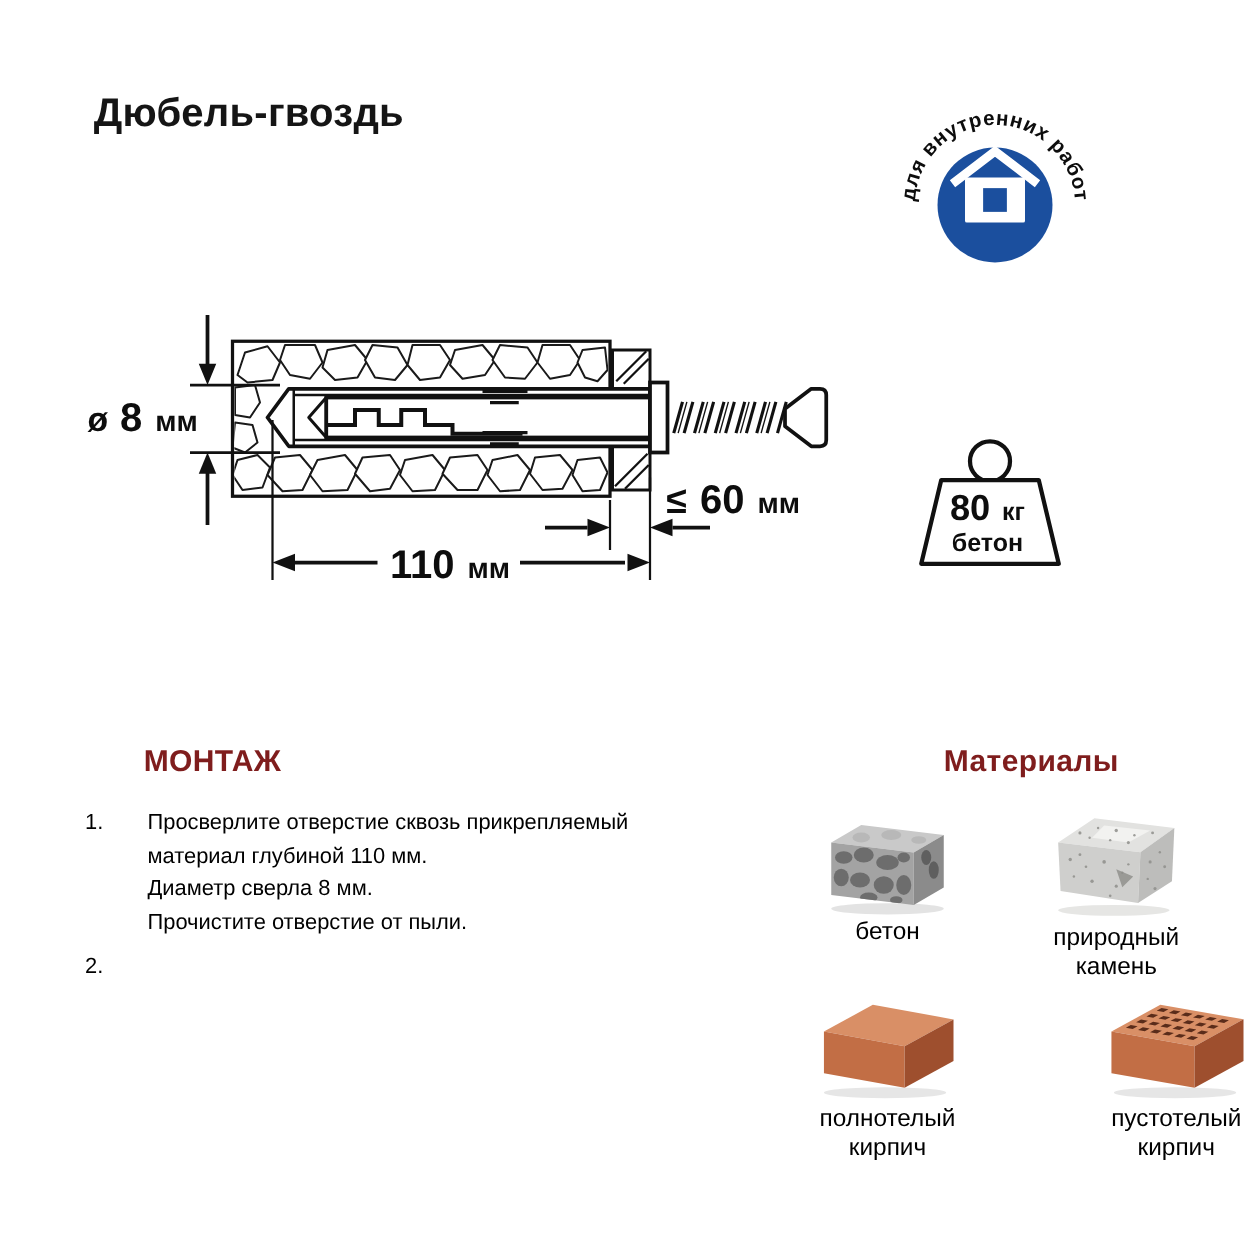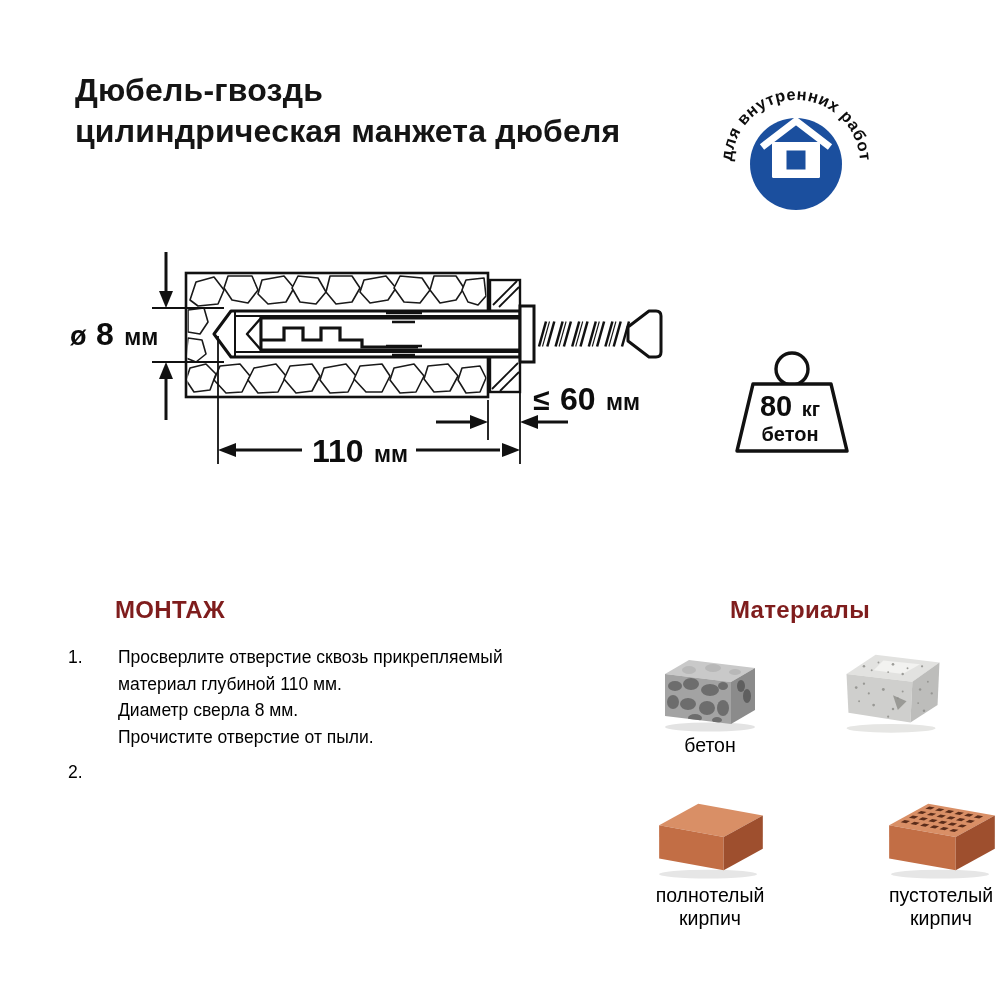--- a/index.html
+++ b/index.html
@@ -2,37 +2,36 @@
 <html><head>
 <meta charset="utf-8">
 <style>
   html,body{margin:0;padding:0}
   body{width:1000px;height:1000px;background:#fff;position:relative;overflow:hidden;
        font-family:"Liberation Sans",sans-serif;color:#111}
   .abs{position:absolute}
   .title{left:75px;top:70px;font-size:32px;font-weight:bold;line-height:41px;color:#151515;letter-spacing:.2px}
   .sec-head{font-size:24px;font-weight:bold;color:#7f1d1d;letter-spacing:.3px}
   #montage-head{left:115px;top:596px}
-  #materials-head{left:698px;top:596px;width:204px;text-align:center}
+  #materials-head{left:723px;top:596px;width:204px;text-align:center}
   .steps{left:68px;top:644px;width:490px;font-size:17.5px;line-height:26.5px;color:#000}
   .step{display:flex}
   .step+.step{margin-top:9px}
   .step-num{width:50px;flex:none}
   .step-text{white-space:pre-line}
   .mat-cell{position:absolute;width:170px;text-align:center}
   .mat-cell svg{display:block;margin:0 auto}
   .mat-label{font-size:19.5px;line-height:22.5px;white-space:pre-line;margin-top:2px;color:#000}
   svg text{font-family:"Liberation Sans",sans-serif;font-weight:bold;fill:#0d0d0d}
 </style>
 </head>
 <body>
 
 <div class="abs title">
   <div>Дюбель-гвоздь</div>
-  <div>цилиндрическая манжета дюбеля</div>
 </div>
 
 <svg class="abs" style="left:690px;top:66px" width="215" height="155" viewBox="690 66 215 155">
   <path id="badge-arc" d="M 734.2,180.6 A 64 64 0 1 1 857.8,180.6" fill="none"></path>
   <circle cx="796" cy="164" r="46" fill="#1b4f9e"></circle>
   <g>
     <path d="M 762,147 L 796,121 L 830,147" stroke="#fff" stroke-width="7" fill="none"></path>
     <rect x="772" y="142" width="48" height="36" rx="1.5" fill="#fff"></rect>
     <rect x="786.5" y="150.5" width="19" height="19" fill="#1b4f9e"></rect>
   </g>
@@ -259,20 +258,22 @@
         <circle cx="70" cy="48" r="1"></circle>
         <circle cx="30" cy="40" r="1.2"></circle>
       <circle cx="55" cy="74" r="1.1"></circle>
       <circle cx="88" cy="46" r="1.3"></circle>
         <circle cx="96" cy="38" r="1"></circle>
         <circle cx="100" cy="50" r="1.2"></circle>
       <circle cx="86" cy="60" r="1"></circle>
         <circle cx="92" cy="68" r="1.3"></circle>
     </g>
   </svg>
+  <div class="mat-label">природный
+камень</div>
 </div>
 
 <div class="mat-cell" style="left:625px;top:794px">
   <svg width="120" height="88" viewBox="0 0 120 90">
     <ellipse cx="58" cy="82" rx="50" ry="4.5" fill="#e6e6e6"></ellipse>
     <polygon points="8,32 48,10 114,22 74,44" fill="#d98f66"></polygon>
     <polygon points="8,32 74,44 74,78 8,66" fill="#c26e45"></polygon>
     <polygon points="74,44 114,22 114,56 74,78" fill="#9e4f2e"></polygon>
   </svg>
   <div class="mat-label">полнотелый

